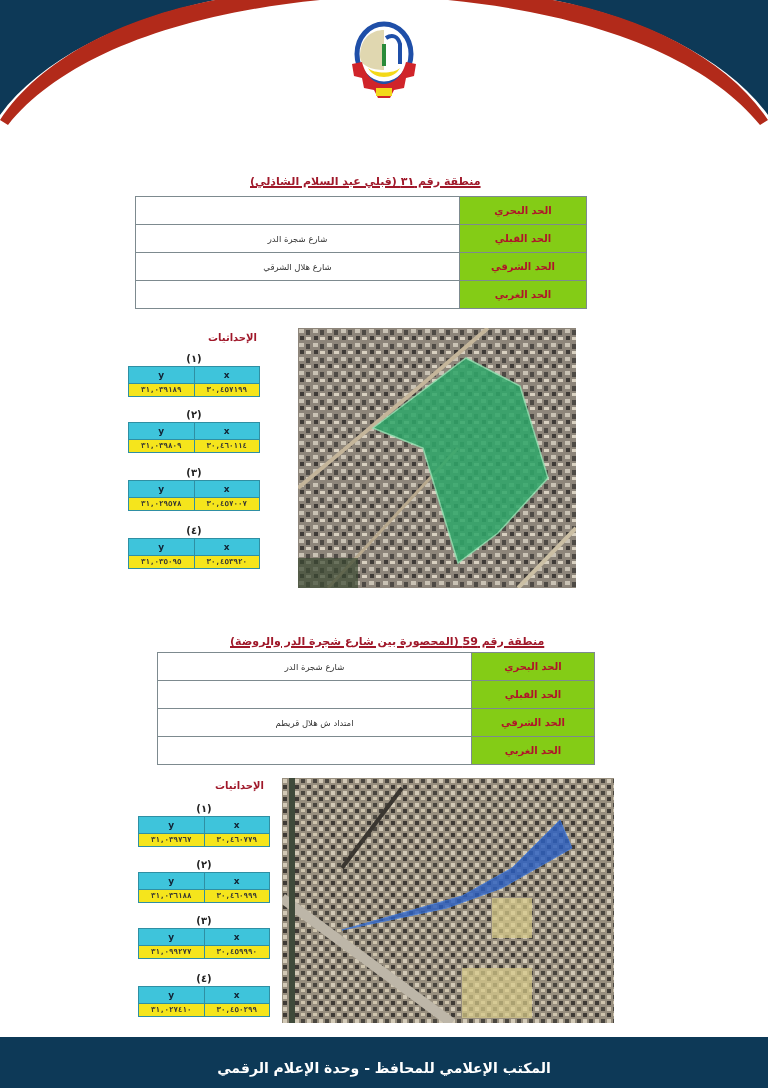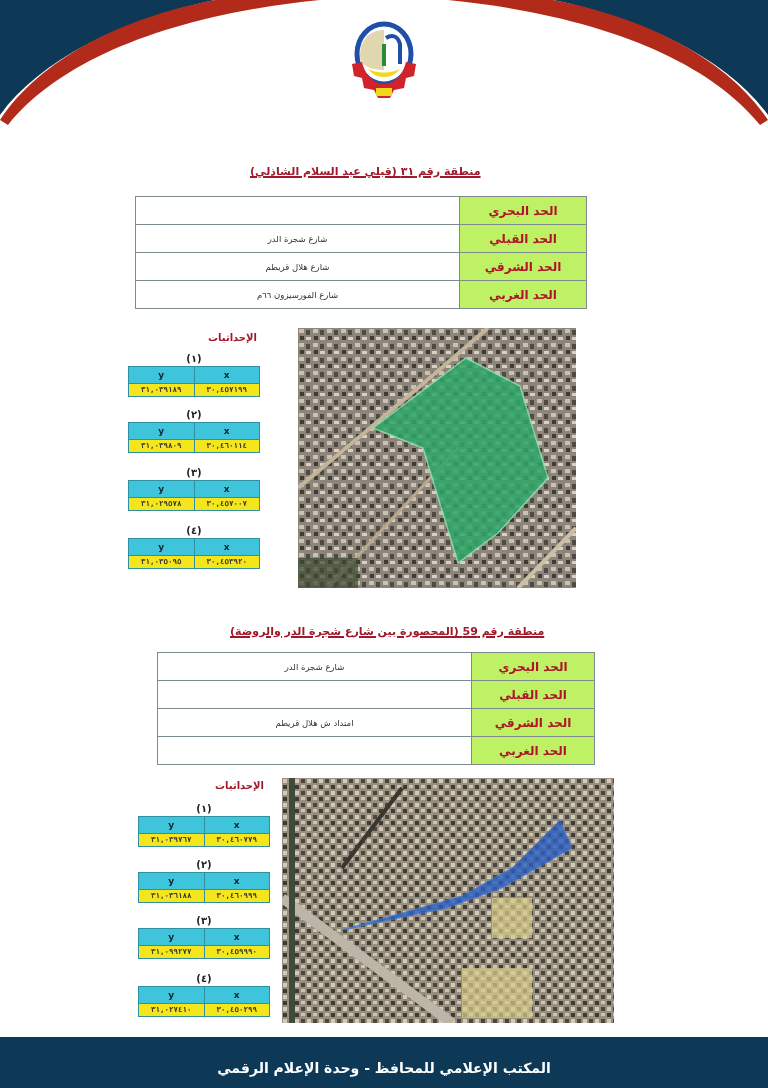--- a/index.html
+++ b/index.html
@@ -1,23 +1,23 @@
 <!DOCTYPE html>
 <html><head>
 <meta charset="utf-8">
 <style>
   html,body{margin:0;padding:0;}
   body{width:768px;height:1088px;position:relative;overflow:hidden;background:#ffffff;font-family:"DejaVu Sans",sans-serif;}
   .hdr{position:absolute;left:0;top:0;width:768px;height:140px;}
   .logo{position:absolute;left:340px;top:18px;width:88px;height:86px;}
-  .section-title{position:absolute;direction:rtl;color:#a0182a;font-weight:bold;font-size:11px;text-decoration:underline;text-decoration-thickness:2px;white-space:nowrap;}
+  .section-title{position:absolute;direction:rtl;color:#a0182a;font-weight:bold;font-size:11px;text-decoration:underline;text-decoration-thickness:2px;white-space:nowrap;margin-top:10px;}
   .btable{position:absolute;border:1.5px solid #7d8a8f;border-collapse:collapse;direction:rtl;}
   .btable .row{display:flex;height:27px;border-bottom:1.5px solid #7d8a8f;}
   .btable .row:last-child{border-bottom:none;}
-  .btable .lbl{background:#bef264;color:#b0142a;font-weight:bold;font-size:12px;display:flex;align-items:center;justify-content:center;border-left:1.5px solid #7d8a8f;}
+  .btable .lbl{background:#84cc16;color:#b0142a;font-weight:bold;font-size:10px;display:flex;align-items:center;justify-content:center;border-left:1.5px solid #7d8a8f;}
   .btable .val{background:#fff;color:#333;font-size:8.5px;flex:1;display:flex;align-items:center;justify-content:center;}
   .coords-title{position:absolute;direction:rtl;color:#a0182a;font-weight:bold;font-size:10px;text-decoration-thickness:2px;}
   .cblock{position:absolute;width:132px;}
   .cnum{text-align:center;font-size:10px;font-weight:bold;color:#222;height:14px;line-height:14px;}
   .chead{display:flex;height:16px;background:#3ec4db;border:1px solid #2f8fa3;}
   .chead div{flex:1;text-align:center;font-size:9px;font-weight:bold;color:#123;line-height:16px;}
   .chead div:first-child{border-right:1px solid #2f8fa3;}
   .cval{display:flex;height:12px;background:#f5e51c;border:1px solid #2f8fa3;border-top:none;}
   .cval div{flex:1;text-align:center;font-size:7.5px;font-weight:bold;color:#333;line-height:12px;font-family:"DejaVu Sans Mono",monospace;}
   .cval div:first-child{border-right:1px solid #2f8fa3;}
@@ -49,25 +49,24 @@
 <div class="btable" style="left:135px;top:196px;width:450px;">
   <div class="row">
       <div class="lbl" style="width:126px;">الحد البحري</div>
     </div>
   <div class="row">
       <div class="lbl" style="width:126px;">الحد القبلي</div>
       <div class="val">شارع شجرة الدر</div>
     </div>
   <div class="row">
       <div class="lbl" style="width:126px;">الحد الشرقي</div>
-      <div class="val">شارع هلال قريطم</div>
+      <div class="val">شارع هلال الشرقي</div>
     </div>
   <div class="row">
       <div class="lbl" style="width:126px;">الحد الغربي</div>
-      <div class="val">شارع الفورسيزون ٦٦م</div>
     </div>
 </div>
 
 <div class="coords-title" style="left:208px;top:332px;">الإحداثيات</div>
 
 <div class="cblock" style="left:128px;top:352px;">
   <div class="cnum">(١)</div>
   <div class="chead">
       <div>y</div>
       <div>x</div>

